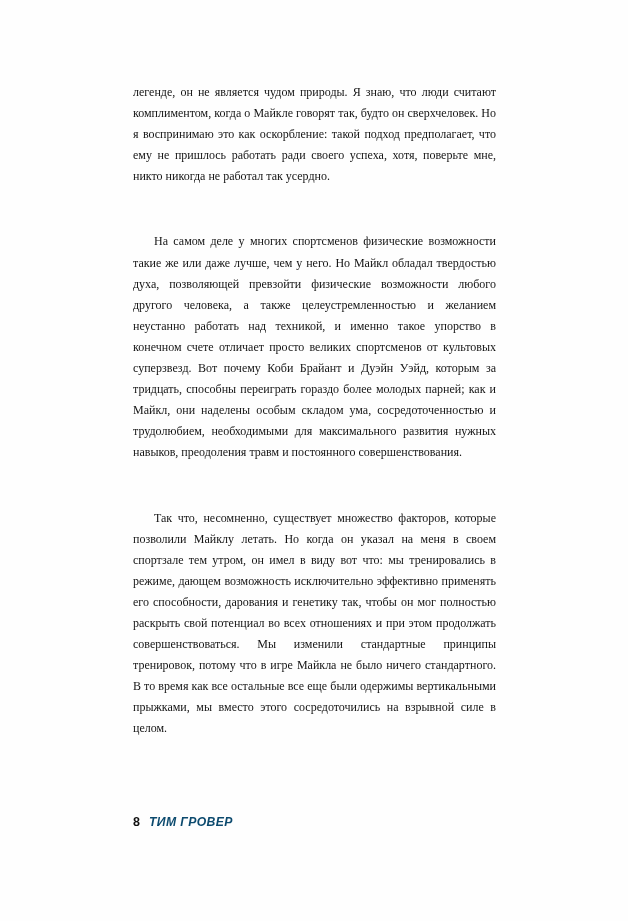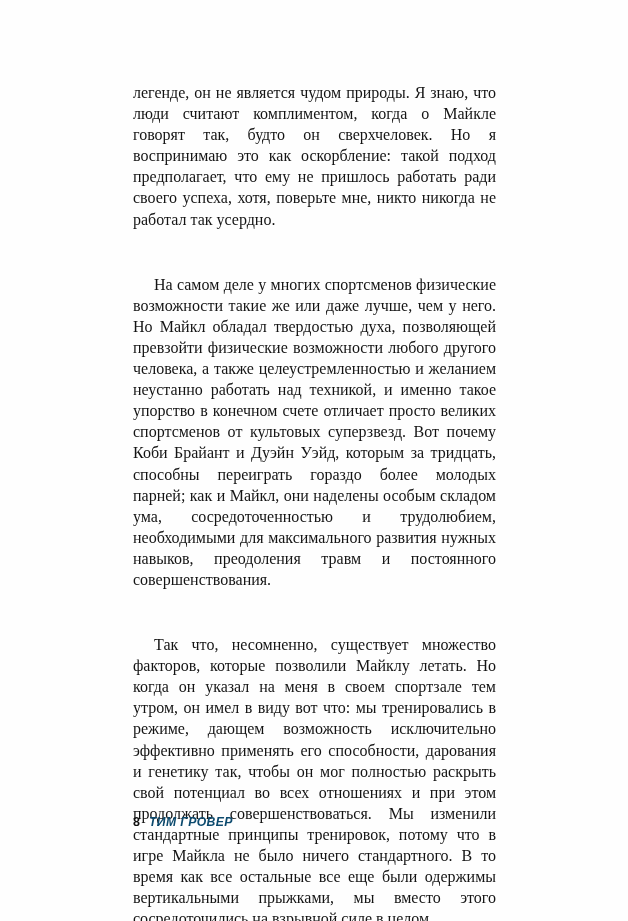--- a/index.html
+++ b/index.html
@@ -22,21 +22,21 @@
     box-sizing: border-box;
   }
   .text-block {
     position: absolute;
     left: 133px;
     top: 82px;
     width: 363px;
   }
   .para {
     margin: 0;
-    font-size: 16px;
+    font-size: 12px;
     line-height: 21.1px;
     text-align: justify;
     text-justify: inter-word;
     color: #141414;
     font-family: "Liberation Serif", serif;
     hyphens: manual;
   }
   .para.indent {
     text-indent: 21px;
     margin-top: 44px;

